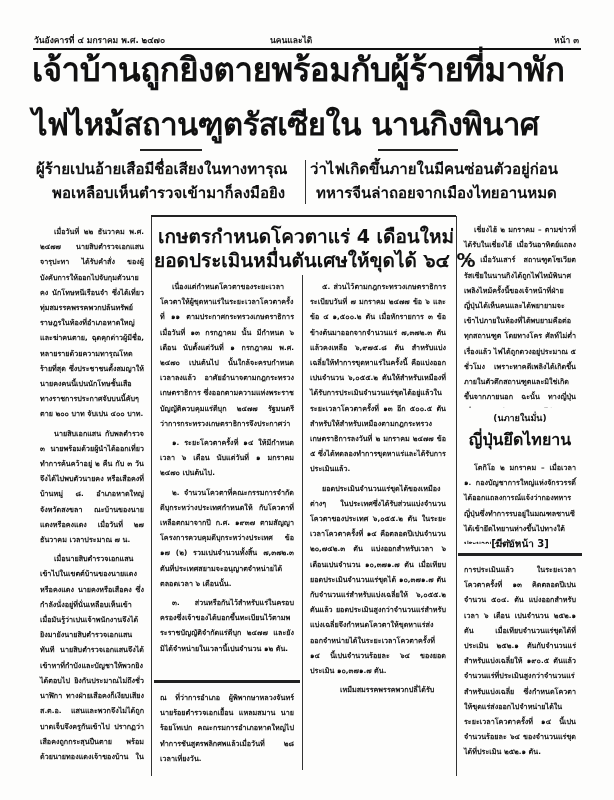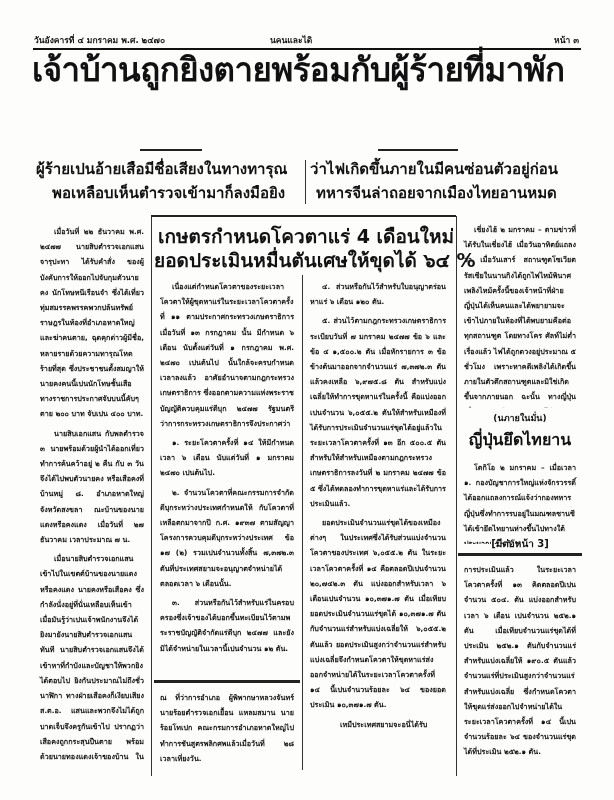--- a/index.html
+++ b/index.html
@@ -27,20 +27,21 @@
 <div class="page">
 
   <div class="hdr">
     <span class="d">วันอังคารที่ ๔ มกราคม พ.ศ. ๒๔๗๐</span>
     <span class="p">นคนและไดิ</span>
     <span class="n">หน้า ๓</span>
   </div>
   <div class="rule" style="top:48px;"></div>
 
   <div class="h1" style="top:50px;">เจ้าบ้านถูกยิงตายพร้อมกับผู้ร้ายที่มาพัก</div>
+  <div class="h1" style="top:104px;font-size:31px;">ไฟไหม้สถานฑูตรัสเซียใน นานกิงพินาศ</div>
   <div class="ul" style="left:140px;top:149px;width:62px;"></div>
   <div class="ul" style="left:378px;top:149px;width:80px;"></div>
 
   <div class="sub" style="left:36px;top:160px;">ผู้ร้ายเปนอ้ายเสือมีชื่อเสียงในทางทารุณ</div>
   <div class="sub" style="left:52px;top:184px;">พอเหลือบเห็นตำรวจเข้ามาก็ลงมือยิง</div>
   <div class="vline" style="left:305px;top:160px;height:44px;"></div>
   <div class="sub" style="left:310px;top:160px;">ว่าไฟเกิดขึ้นภายในมีคนซ่อนตัวอยู่ก่อน</div>
   <div class="sub" style="left:316px;top:184px;">ทหารจีนล่าถอยจากเมืองไทยอานหมด</div>
 
   <div class="col" style="left:36px;top:220px;width:112px;height:545px;">
@@ -63,24 +64,23 @@
     <p style="text-indent:12px;">๓. ส่วนหรือกันไว้สำหรับแร่ในครอบครองซึ่งเจ้าของได้บอกขึ้นทะเบียนไว้ตามพระราชบัญญัติจำกัดแร่ดีบุก ๒๔๗๗ และยังมิได้จำหน่ายในเวลานี้เปนจำนวน ๑๒ ตัน.</p>
   </div>
   <div class="vline" style="left:302px;top:275px;height:495px;"></div>
 
   <div class="hline" style="left:154px;top:680px;width:146px;height:3px;"></div>
   <div class="col" style="left:156px;top:686px;width:142px;height:80px;">
     <p>ณ ที่ว่าการอำเภอ ผู้พิพากษาหลวงจันทร์ นายร้อยตำรวจเอกเยื้อน แหลมสมาน นายร้อยโทเปก คณะกรมการอำเภอหาดใหญ่ไปทำการชันสูตรพลิกศพแล้วเมื่อวันที่ ๒๘ เวลาเที่ยงวัน.</p>
   </div>
 
   <div class="col" style="left:306px;top:275px;width:144px;height:500px;">
-    <p style="text-indent:12px;">๔. ส่วนหรือกันไว้สำหรับใบอนุญาตร่อนหาแร่ ๖ เดือน ๑๒๐ ตัน.</p>
     <p style="text-indent:12px;">๕. ส่วนไว้ตามกฎกระทรวงเกษตราธิการระเบียบวันที่ ๗ มกราคม ๒๔๗๗ ข้อ ๖ และข้อ ๔ ๑,๕๐๐.๒ ตัน เมื่อหักรายการ ๓ ข้อข้างต้นมาออกจากจำนวนแร่ ๗,๓๗๒.๓ ตันแล้วคงเหลือ ๖,๙๗๕.๘ ตัน สำหรับแบ่งเฉลี่ยให้ทำการขุดหาแร่ในครั้งนี้ คือแบ่งออกเปนจำนวน ๖,๐๕๕.๒ ตันให้สำหรับเหมืองที่ได้รับการประเมินจำนวนแร่ขุดได้อยู่แล้วในระยะเวลาโควตาครั้งที่ ๑๓ อีก ๕๐๐.๕ ตันสำหรับให้สำหรับเหมืองตามกฎกระทรวงเกษตราธิการลงวันที่ ๒ มกราคม ๒๔๗๗ ข้อ ๕ ซึ่งได้ทดลองทำการขุดหาแร่และได้รับการประเมินแล้ว.</p>
     <p style="text-indent:12px;">ยอดประเมินจำนวนแร่ขุดได้ของเหมืองต่างๆ ในประเทศซึ่งได้รับส่วนแบ่งจำนวนโควตาของประเทศ ๖,๐๕๕.๒ ตัน ในระยะเวลาโควตาครั้งที่ ๑๔ คือตลอดปีเปนจำนวน ๒๐,๗๔๒.๓ ตัน แบ่งออกสำหรับเวลา ๖ เดือนเปนจำนวน ๑๐,๓๗๑.๗ ตัน เมื่อเทียบยอดประเมินจำนวนแร่ขุดได้ ๑๐,๓๗๑.๗ ตันกับจำนวนแร่สำหรับแบ่งเฉลี่ยให้ ๖,๐๕๕.๒ ตันแล้ว ยอดประเมินสูงกว่าจำนวนแร่สำหรับแบ่งเฉลี่ยจึงกำหนดโควตาให้ขุดหาแร่ส่งออกจำหน่ายได้ในระยะเวลาโควตาครั้งที่ ๑๔ นี้เปนจำนวนร้อยละ ๖๔ ของยอดประเมิน ๑๐,๓๗๑.๗ ตัน.</p>
-    <p style="text-indent:30px;">เหมืประเทศสยามจะอนี่ได้รับ</p>
+    <p style="text-indent:30px;">เหมืมสมรรคพรรคพวกปลี่ได้รับ</p>
   </div>
   <div class="vline" style="left:456px;top:216px;height:560px;"></div>
 
   <div class="col" style="left:460px;top:218px;width:120px;height:190px;">
     <p style="text-indent:10px;">เชี่ยงไฮ้ ๒ มกราคม – ตามข่าวที่ได้รับในเชี่ยงไฮ้ เมื่อวันอาทิตย์แถลงว่า เมื่อวันเสาร์ สถานฑูตโซเวียตรัสเซียในนานกิงได้ถูกไฟไหม้พินาศ เพลิงไหม้ครั้งนี้ของเจ้าหน้าที่ฝ่ายญี่ปุ่นได้เห็นคนและได้พยายามจะเข้าไปภายในห้องที่ได้พบยามคือต่อทุกสถานฑูต โดยทางโคร ศัลท์ไม่ต่ำเรื่องแล้ว ไฟได้ถูกดวงอยู่ประมาณ ๕ ชั่วโมง เพราะหาคดีเพลิงได้เกิดขึ้นภายในตัวตึกสถานฑูตและมิใช่เกิดขึ้นจากภายนอก ฉะนั้น ทางญี่ปุ่นเชื่อว่าคงจะมีบุคคลบางคนได้ซ่อนตัวอยู่ภายในสถานฑูตนั้นก่อนเกิดเพลิงไหม้.</p>
   </div>
   <div class="small-c center" style="left:460px;top:411px;width:120px;">(นภายในมั่น)</div>
   <div class="small-c center" style="left:460px;top:427px;width:120px;font-size:16px;">ญี่ปุ่นยึดไทยาน</div>
   <div class="col" style="left:460px;top:456px;width:120px;height:88px;">
     <p style="text-indent:10px;">โตกิโอ ๒ มกราคม – เมื่อเวลา ๑. กองบัญชาการใหญ่แห่งจักรวรรดิ์ได้ออกแถลงการณ์แจ้งว่ากองทหารญี่ปุ่นซึ่งทำการรบอยู่ในมณฑลซานซีได้เข้ายึดไทยานห่างขึ้นไปทางใต้ประมาณ ๕๐ กิโล</p>

